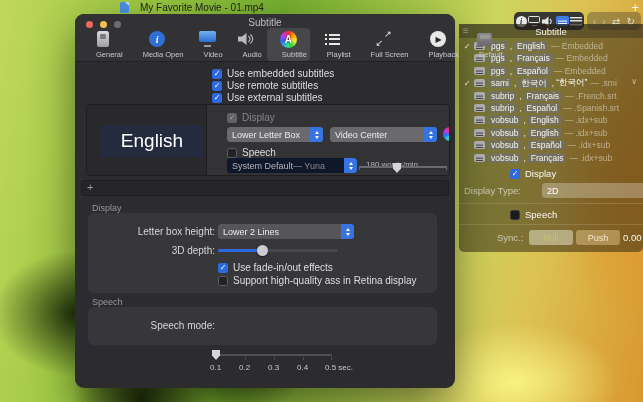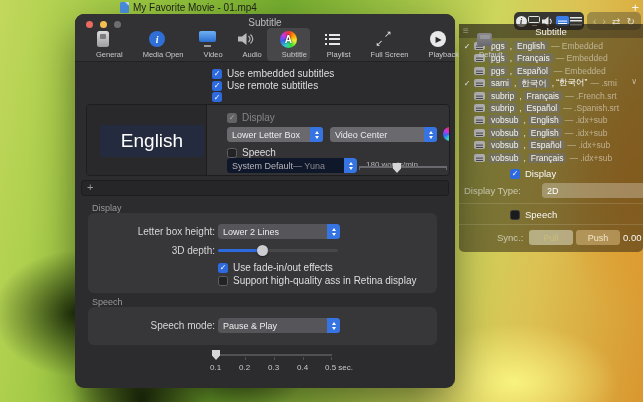--- a/index.html
+++ b/index.html
@@ -10,21 +10,21 @@
       radial-gradient(ellipse 100px 140px at 22% 100%, rgba(20,30,5,.9), transparent 70%),
       radial-gradient(ellipse 90px 60px at 38% 92%, rgba(40,60,10,.7), transparent 70%),
       radial-gradient(ellipse 150px 100px at 30% 60%, rgba(235,240,95,.75), transparent 65%),
       radial-gradient(ellipse 120px 200px at 99% 45%, rgba(225,150,40,.9), transparent 70%),
       radial-gradient(ellipse 160px 90px at 80% 95%, rgba(250,245,130,.95), transparent 65%),
       linear-gradient(100deg,#c2d85c 0%,#96c43e 22%,#74ad2f 40%,#9cc243 55%,#cdd55c 70%,#dcc153 82%,#d9972f 100%);
   }
   .abs{ position:absolute; }
 
   
-  .ptitle{ left:120px; top:1px; height:13px; display:flex; align-items:center; gap:4px; }
+  .ptitle{ left:120px; top:1px; height:13px; display:flex; align-items:center; gap:11px; }
   .docicon{ width:9px; height:11px; background:#4a8fe2; border-radius:1.5px; position:relative; }
   .docicon::after{ content:""; position:absolute; right:0; top:0; border:2.5px solid; border-color:#cfe2f7 transparent transparent #cfe2f7; border-radius:0 1.5px 0 0; transform:rotate(90deg); opacity:.9;}
   .ptitle span{ font-size:10px; color:#20241c; }
   .plus{ right:4px; top:0; color:rgba(255,255,255,.9); font-size:13px; }
 
   .osdbar{ left:514px; top:12px; width:70px; height:18px; background:rgba(46,46,48,.95); border-radius:5px;
     display:flex; align-items:center; justify-content:space-evenly; }
   .osdbar2{ left:587px; top:12px; width:54px; height:18px; background:rgba(50,50,50,.35); border-radius:5px;
     display:flex; align-items:center; justify-content:space-evenly; color:rgba(255,255,255,.75); font-size:10px;}
   .oinfo{ width:11px; height:11px; border-radius:50%; background:#e8e8e8; color:#2a2a2a; font-size:8px; font-weight:bold;
@@ -369,20 +369,21 @@
     <div class="cbrow" style="left:137px; top:54px;">
       <span class="cb on">✓</span>
       <span class="content-label">Use embedded subtitles</span>
     </div>
     <div class="cbrow" style="left:137px; top:66px;">
       <span class="cb on">✓</span>
       <span class="content-label">Use remote subtitles</span>
     </div>
     <div class="cbrow" style="left:137px; top:78px;">
       <span class="cb on">✓</span>
+      <span class="content-label">Use external subtitles</span>
     </div>
 
     <div class="ptable">
       <div class="pvleft">
         <div class="pvbox">English</div>
       </div>
       <div class="cbrow" style="left:140px; top:7px;">
         <span class="cb grayon">✓</span>
         <span class="content-label" style="color:#86868a">Display</span>
       </div>
@@ -421,21 +422,21 @@
       <span class="pointer" style="left:306px; top:58px;"></span>
     </div>
 
     <div class="addrow">
       <span>+</span>
     </div>
 
     <span class="seclab" style="left:17px; top:189px;">Display</span>
     <div class="gbox" style="left:13px; top:199px; width:349px; height:80px;">
       <span class="rlab" style="left:2px; top:13px; width:125px;">Letter box height:</span>
-      <div class="popup" style="left:130px; top:11px; width:122px;">
+      <div class="popup" style="left:130px; top:11px; width:136px;">
         <span>Lower 2 Lines</span>
         <span class="cap">
             <b class="up"></b>
             <b class="dn"></b>
           </span>
       </div>
       <span class="rlab" style="left:2px; top:32px; width:125px;">3D depth:</span>
       <div class="track" style="left:130px; top:36px; width:120px; height:3px; border-radius:2px; background:#48484c;"></div>
       <div class="track" style="left:130px; top:36px; width:45px; height:3px; border-radius:2px; background:#2d6ae0;"></div>
       <span class="round-thumb" style="left:169px; top:32px;"></span>
@@ -445,27 +446,20 @@
       </div>
       <div class="cbrow" style="left:130px; top:62px;">
         <span class="cb off"></span>
         <span class="content-label">Support high-quality ass in Retina display</span>
       </div>
     </div>
 
     <span class="seclab" style="left:17px; top:283px;">Speech</span>
     <div class="gbox" style="left:13px; top:293px; width:349px; height:38px;">
       <span class="rlab" style="left:2px; top:13px; width:125px;">Speech mode:</span>
-      <div class="popup" style="left:130px; top:11px; width:122px;">
-        <span>Pause &amp; Play</span>
-        <span class="cap">
-            <b class="up"></b>
-            <b class="dn"></b>
-          </span>
-      </div>
     </div>
 
     <div class="track" style="left:141px; top:340px; width:116px; height:1.5px;"></div>
     <span class="tickv" style="left:170px; top:343px;"></span>
     <span class="tickv" style="left:199px; top:343px;"></span>
     <span class="tickv" style="left:228px; top:343px;"></span>
     <span class="tickv" style="left:256px; top:343px;"></span>
     <span class="pointer" style="left:137px; top:336px;"></span>
     <span class="ticklab" style="left:135px; top:349px;">0.1</span>
     <span class="ticklab" style="left:164px; top:349px;">0.2</span>

